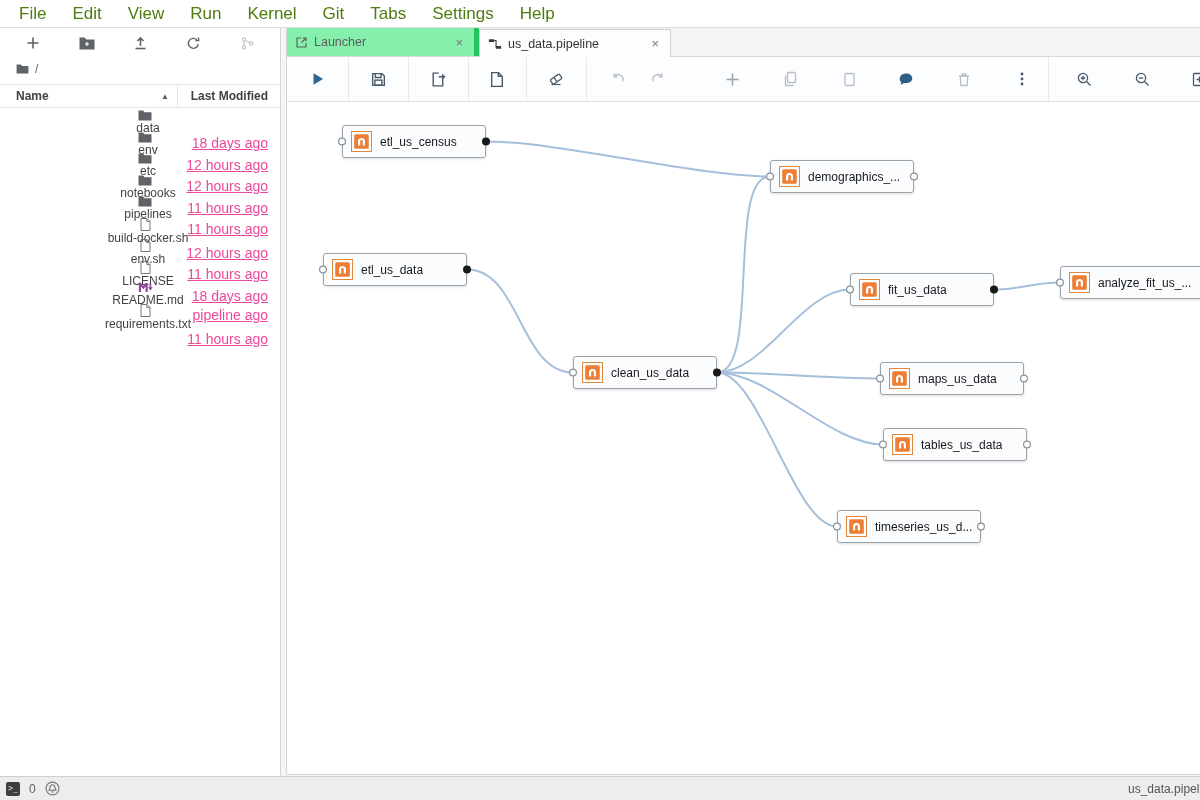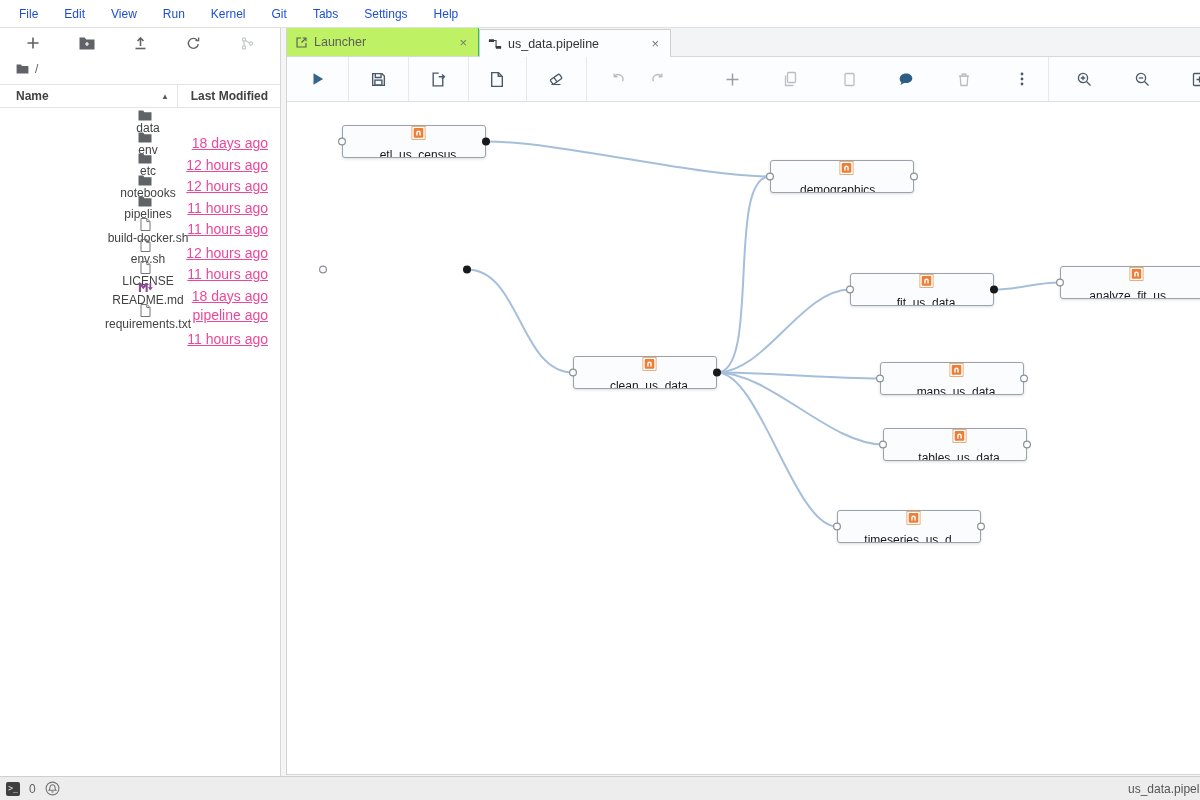--- a/index.html
+++ b/index.html
@@ -3,21 +3,21 @@
 <meta charset="utf-8">
 <style>
   * { margin:0; padding:0; box-sizing:border-box; }
   html,body { width:1200px; height:800px; overflow:hidden; background:#f5f5f5;
               font-family:"Liberation Sans", sans-serif; }
 
   
   #menubar { position:absolute; top:0; left:0; width:1200px; height:28px;
              background:#ffffff; border-bottom:1px solid #e0e0e0;
              display:flex; align-items:center; padding-left:6px; }
-  .menu-item { font-size:12px; color:#1d4ed8; padding:0 13px; line-height:28px; cursor:default;text-align:center; }
+  .menu-item { font-size:17px; color:#4d7c0f; padding:0 13px; line-height:28px; cursor:default;text-align:center; }
 
   
   #sidebar { position:absolute; top:28px; left:0; width:281px; bottom:24px;
              background:#ffffff; border-right:1px solid #d6d6d6; }
   .fb-toolbar { height:30px; display:flex; align-items:center; justify-content:space-between;
                 padding:0 22px; }
   .fb-tb-btn { width:22px; height:22px; display:flex; align-items:center; justify-content:center; }
   .fb-breadcrumb { height:22px; display:flex; align-items:center; gap:6px; padding-left:16px;
                    font-size:12px; color:#616161; }
   .fb-header { height:24px; display:flex; align-items:center; border-top:1px solid #e4e4e4;
@@ -32,41 +32,41 @@
   .fb-row .fname { font-size:12px; color:#424242; white-space:nowrap; }
   .fb-row .fdate { margin-left:auto; font-size:14px; color:#ec4899; padding-right:12px; white-space:nowrap;text-decoration:underline; }
 
   
   #main { position:absolute; top:28px; left:286px; right:0; bottom:25px;
           background:#ffffff; border-left:1px solid #d4d4d4; border-bottom:1px solid #d4d4d4; }
   #tabbar { height:29px; background:#f3f4f5; border-bottom:1px solid #d9d9d9;
             display:flex; align-items:flex-end; }
   .tab { height:28px; width:192px; display:flex; align-items:center; padding:0 8px;
          font-size:12.5px; gap:6px; }
-  .tab.inactive { background:#bef264; color:#5d5d5d; border-right:1px solid #22c55e; }
+  .tab.inactive { background:#86efac; color:#5d5d5d; border-right:5px solid #22c55e; }
   .tab.active { background:#fcfdfe; color:#333; border:1px solid #cfcfcf; border-bottom:none;
                 margin-bottom:-1px; z-index:2; }
   .tab-label { flex:1; white-space:nowrap; overflow:hidden; }
   .tab-close { font-size:13px; color:#777; padding:0 3px; }
 
   
   #ptoolbar { position:relative; height:45px; background:#fcfdfe; border-bottom:1px solid #dde1e5; }
   .tb-btn { position:absolute; top:0; height:100%; width:44px; display:flex;
             align-items:center; justify-content:center; transform:translateX(-50%); }
   .tb-sep { position:absolute; top:0; bottom:0; width:1px; background:#e6e9ec; }
 
   
   #canvas { position:absolute; top:75px; left:0; right:0; bottom:0; background:#ffffff; overflow:hidden; }
   #edge-svg { position:absolute; left:0; top:0; z-index:3; pointer-events:none; }
   .edge { fill:none; stroke:#a5bfdb; stroke-width:2; }
   .port-open { fill:#ffffff; stroke:#8a9199; stroke-width:1.2; }
   .port-filled { fill:#17191b; }
   .pnode { position:absolute; width:144px; height:33px; background:#fbfcfd;
            border:1px solid #9aa2ab; border-radius:3px; box-shadow:0 1px 3px rgba(0,0,0,.14);
-           display:flex; align-items:center; gap:8px; padding-left:8px; z-index:2;flex-direction:column; }
+           display:flex; align-items:center; gap:8px; padding-left:8px; z-index:2; }
   .pnode-label { font-size:12px; color:#16191d; white-space:nowrap; overflow:hidden; }
 
   
   #statusbar { position:absolute; left:0; bottom:0; width:1200px; height:24px;
                background:#ededed; border-top:1px solid #cfcfcf;
                display:flex; align-items:center; padding-left:6px; font-size:12px; color:#616161; }
   .sb-left { display:flex; align-items:center; gap:9px; }
   .term-ico { width:14px; height:14px; background:#3f3f3f; border-radius:2px; color:#eaeaea;
               font-size:8px; line-height:14px; text-align:center; font-family:"DejaVu Sans Mono", monospace; }
   .sb-doc { position:absolute; left:1128px; white-space:nowrap; color:#555; }
@@ -415,20 +415,28 @@
       <span class="pnode-label">etl_us_census</span>
     </div>
     <div class="pnode" style="left:483px;top:57px">
       <svg width="21" height="21" viewBox="0 0 21 21">
           <rect x=".5" y=".5" width="20" height="20" fill="#fff" stroke="#e0873c"></rect>
           <rect x="3.2" y="3.2" width="14.6" height="14.6" rx="1.5" fill="#ee7e35"></rect>
           <path d="M7 14.6v-4.2a3.5 3.5 0 0 1 7 0v4.2h-2.2v-4.2a1.3 1.3 0 0 0-2.6 0v4.2z" fill="#fff"></path>
         </svg>
       <span class="pnode-label">demographics_...</span>
     </div>
+    <div class="pnode" style="left:36px;top:150px">
+      <svg width="21" height="21" viewBox="0 0 21 21">
+          <rect x=".5" y=".5" width="20" height="20" fill="#fff" stroke="#e0873c"></rect>
+          <rect x="3.2" y="3.2" width="14.6" height="14.6" rx="1.5" fill="#ee7e35"></rect>
+          <path d="M7 14.6v-4.2a3.5 3.5 0 0 1 7 0v4.2h-2.2v-4.2a1.3 1.3 0 0 0-2.6 0v4.2z" fill="#fff"></path>
+        </svg>
+      <span class="pnode-label">etl_us_data</span>
+    </div>
     <div class="pnode" style="left:286px;top:253px">
       <svg width="21" height="21" viewBox="0 0 21 21">
           <rect x=".5" y=".5" width="20" height="20" fill="#fff" stroke="#e0873c"></rect>
           <rect x="3.2" y="3.2" width="14.6" height="14.6" rx="1.5" fill="#ee7e35"></rect>
           <path d="M7 14.6v-4.2a3.5 3.5 0 0 1 7 0v4.2h-2.2v-4.2a1.3 1.3 0 0 0-2.6 0v4.2z" fill="#fff"></path>
         </svg>
       <span class="pnode-label">clean_us_data</span>
     </div>
     <div class="pnode" style="left:563px;top:170px">
       <svg width="21" height="21" viewBox="0 0 21 21">

